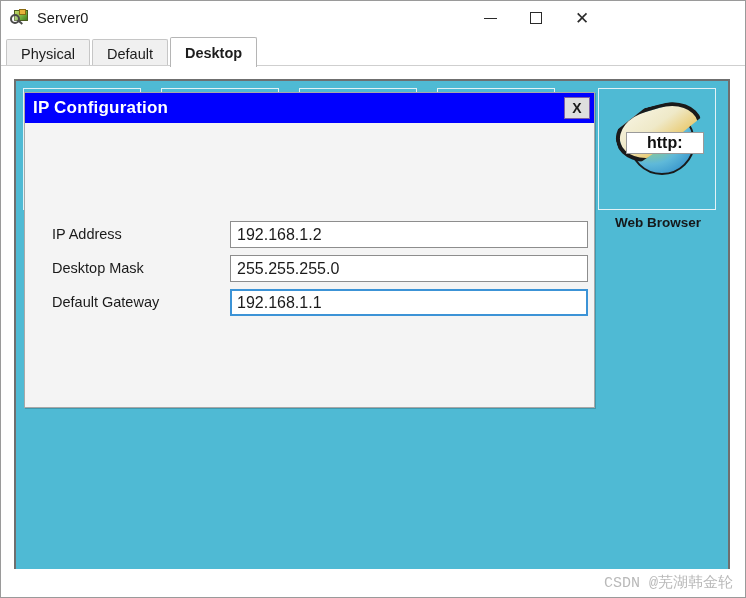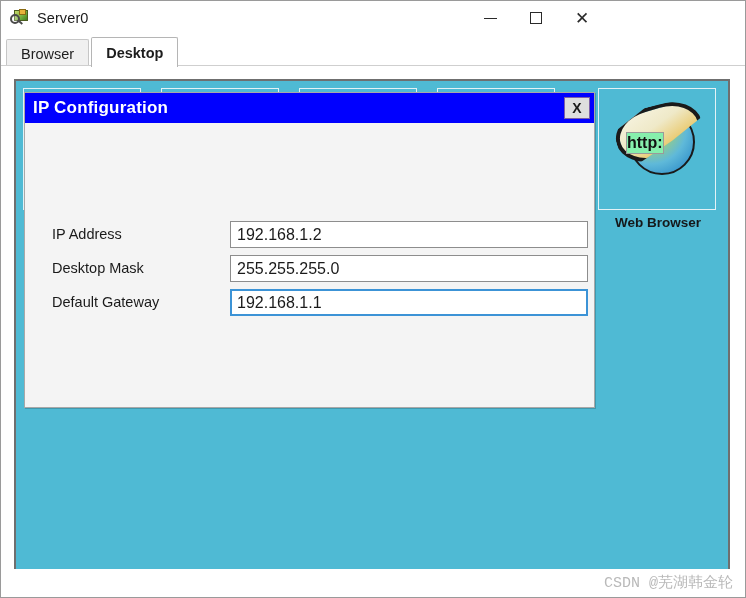--- a/index.html
+++ b/index.html
@@ -193,22 +193,22 @@
     width: 88px; height: 54px;
     border: 4px solid #1a1a1a;
     border-radius: 50% / 60%;
     background: linear-gradient(160deg,#f7f4e2 0%, #efe9c8 40%, #e9c86a 75%, #d9a93c 100%);
     transform: rotate(-16deg);
     clip-path: polygon(0% 28%, 42% 0%, 100% 4%, 100% 46%, 62% 72%, 10% 100%, 0% 72%);
   }
   #web-browser-icon .http-badge {
     position: absolute;
     left: 13px; top: 33px;
-    padding: 1px 0;
-    background: #86efac;
+    padding: 1px 20px;
+    background: #ffffff;
     border: 1px solid #9a9a9a;
     font-size: 16px;
     font-weight: bold;
     color: #111111;
     font-family: "Liberation Sans", sans-serif;
     line-height: 1.15;
   }
 
   
   #ip-config-dialog {
@@ -324,21 +324,24 @@
         <span class="glyph-max"></span>
       </div>
       <div class="win-btn">
         <span class="glyph-close">✕</span>
       </div>
     </div>
   </div>
 
   <div id="tab-strip">
     <div class="tab">
-      <span>Browser</span>
+      <span>Physical</span>
+    </div>
+    <div class="tab">
+      <span>Default</span>
     </div>
     <div class="tab active">
       <span>Desktop</span>
     </div>
   </div>
 
   <div id="content-panel">
 
     <div id="desktop-canvas">
 

